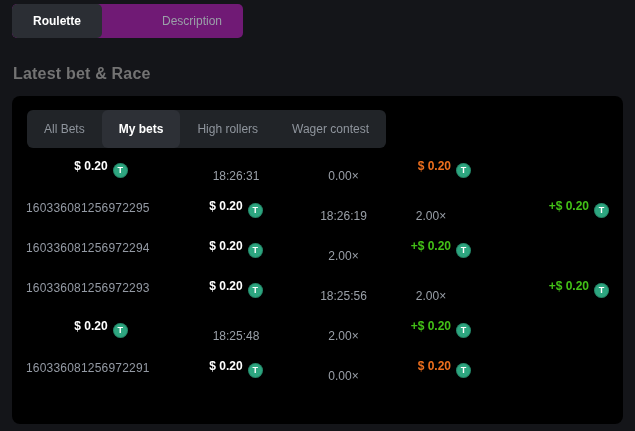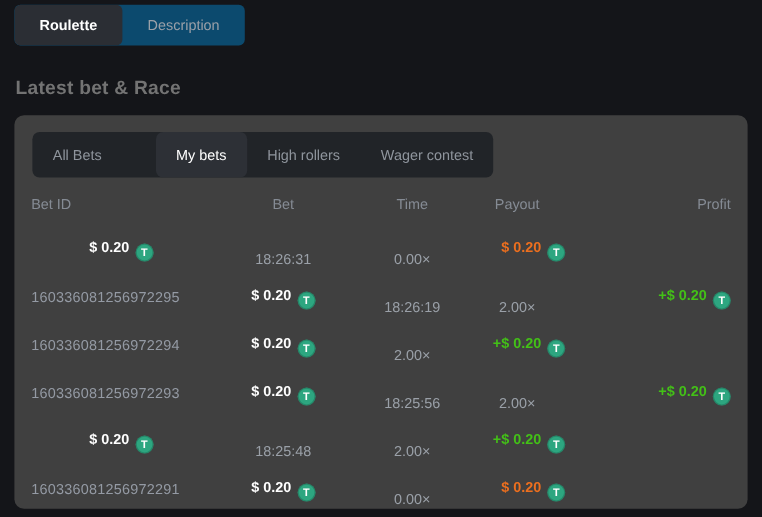--- a/index.html
+++ b/index.html
@@ -8,23 +8,24 @@
     background: #141519;
     font-family: "Liberation Sans", sans-serif;
     color: #f2f3f5;
     -webkit-font-smoothing: antialiased;
   }
   .page { padding: 4px 12px 0 12px; }
 
   
   .page-tabs {
     display: inline-flex;
-    background: #0c4a6e;
+    background: #701a75;
     border-radius: 5px;
     overflow: hidden;
+    gap: 39px;
   }
   .page-tab {
     border: none;
     background: transparent;
     color: #9aa0a8;
     font-family: inherit;
     font-size: 12px;
     padding: 11px 21px;
     cursor: pointer;
     line-height: 1;
@@ -40,21 +41,21 @@
   .section-title {
     font-size: 16px;
     font-weight: bold;
     color: #737373;
     margin: 27px 0 13px 1px;
     letter-spacing: .2px;
   }
 
   
   .panel {
-    background: #404040;
+    background: #000000;
     border-radius: 8px;
     padding: 14px 14px 0 14px;
     height: 328px;
   }
 
   
   .bet-tabs {
     display: inline-flex;
     background: #212428;
     border-radius: 6px;
@@ -67,23 +68,22 @@
     color: #8f959d;
     font-family: inherit;
     font-size: 12px;
     padding: 13px 17px;
     cursor: pointer;
     line-height: 1;
   }
   .bet-tab.active {
     background: #2d3036;
     color: #ffffff;
-    font-weight: normal;
+    font-weight: bold;
     border-radius: 6px;
-    margin-left: 28px;
   }
 
   
   .grid-row {
     display: grid;
     grid-template-columns: 150px 120px 95px 80px 1fr;
     align-items: center;
   }
   .c-left   { text-align: left; }
   .c-center { text-align: center; }
@@ -133,27 +133,20 @@
 
   <section class="panel">
 
     <div class="bet-tabs">
       <button class="bet-tab">All Bets</button>
       <button class="bet-tab active">My bets</button>
       <button class="bet-tab">High rollers</button>
       <button class="bet-tab">Wager contest</button>
     </div>
 
-    <div class="grid-row thead">
-      <span class="c-left">Bet ID</span>
-      <span class="c-center">Bet</span>
-      <span class="c-center">Time</span>
-      <span class="c-center">Payout</span>
-      <span class="c-right">Profit</span>
-    </div>
 
     <div>
 
       <div class="grid-row trow">
         <span class="c-center bet"><b>$ 0.20</b><i class="coin">T</i></span>
         <span class="c-center time">18:26:31</span>
         <span class="c-center payout">0.00×</span>
         <span class="c-right profit loss"><b>$ 0.20</b><i class="coin">T</i></span>
       </div>
 

